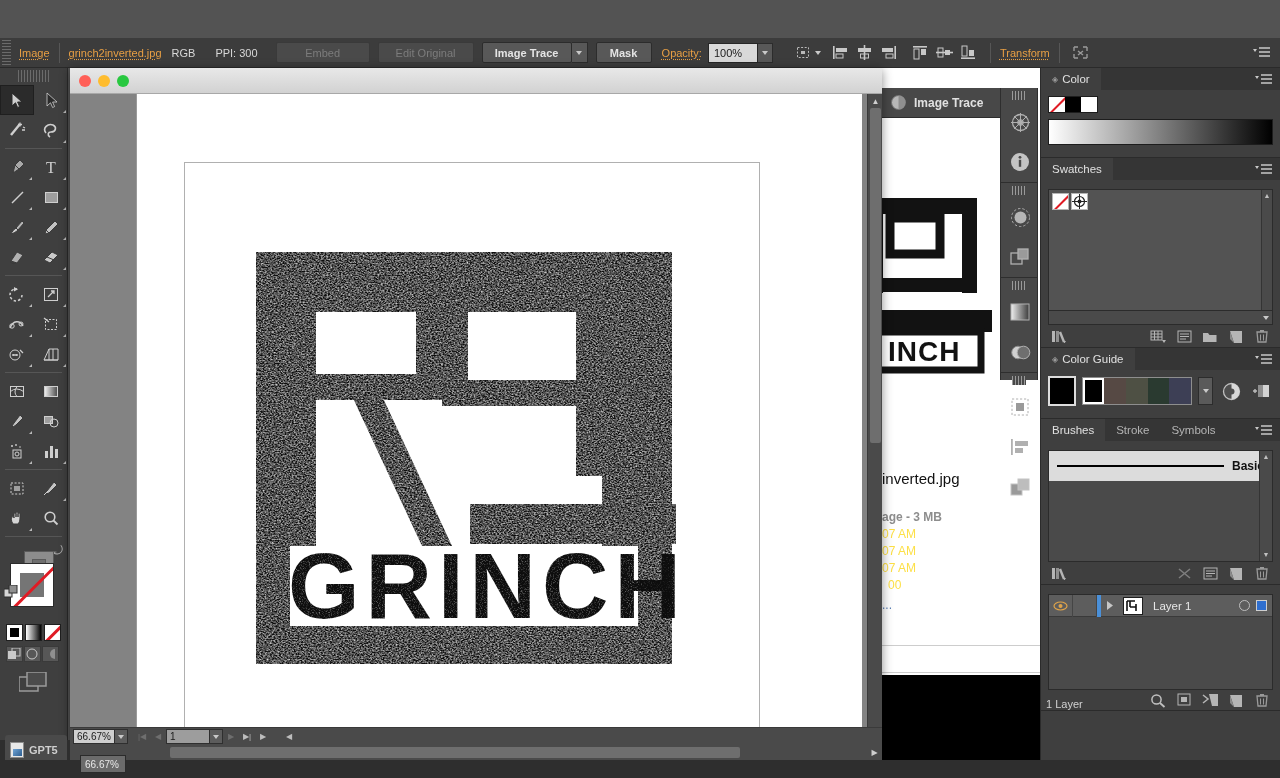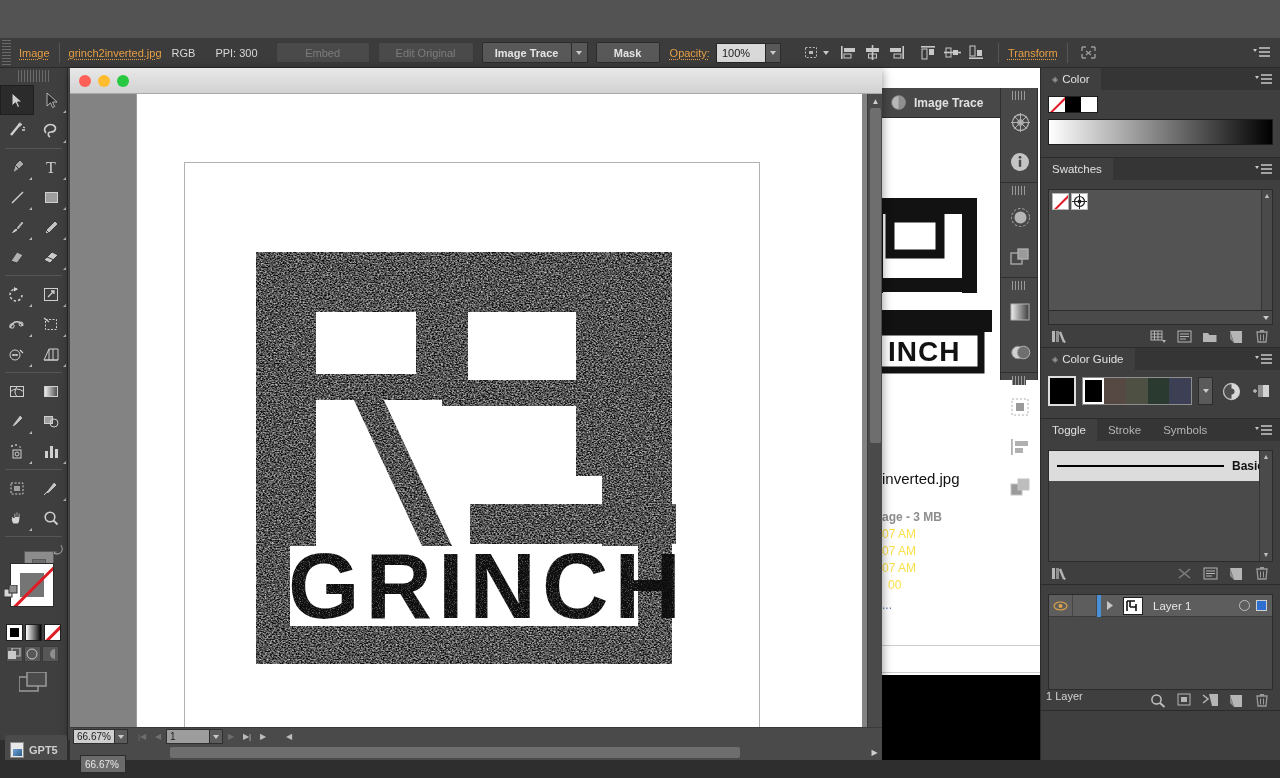--- a/index.html
+++ b/index.html
@@ -188,21 +188,21 @@
   .bscroll{ position:absolute; right:0; top:0; width:13px; height:100%; background:#4a4a4a; border-left:1px solid #343434;}
   .layerwell{ height:96px; background:#4a4a4a; border:1px solid #2b2b2b; margin-top:3px; position:relative;}
   .layerrow{ height:22px; background:#5d5d5d; display:flex; align-items:center; border-bottom:1px solid #3a3a3a;}
   .lcell{ width:24px;height:22px;display:flex;align-items:center;justify-content:center;border-right:1px solid #454545;}
   .lsel{ width:4px;height:22px;background:#4a90d9;}
   .lthumb{ width:20px;height:18px;background:#fff;border:1px solid #1e1e1e;margin:0 4px;
            display:flex;align-items:center;justify-content:center;}
   .lname{ flex:1; color:#e6e6e6; font-size:11.5px; padding-left:6px;}
   .ltarget{ width:11px;height:11px;border:1.5px solid #bdbdbd;border-radius:50%;margin-right:6px;}
   .lcolor{ width:11px;height:11px;background:#2f6fd0;border:1px solid #cfcfcf;margin-right:5px;}
-  .lfoot{ height:20px; display:flex;align-items:flex-start; padding:0 5px;}
+  .lfoot{ height:20px; display:flex;align-items:flex-end; padding:0 5px;}
   .lcount{ color:#d2d2d2; font-size:11px;}
 
   
   .taskbar{ position:absolute; left:0; bottom:0; width:70px; height:38px; background:#2e2e2e;}
   .taskitem{ position:absolute; left:5px; top:735px; width:62px; height:30px; background:#4a4a4a;
              border-radius:3px; display:flex; align-items:center; gap:5px; padding-left:5px;}
   .tb-doc{ width:14px;height:16px;background:#e8e8e8;border:1px solid #8c8c8c;position:relative;}
   .tb-doc:after{ content:""; position:absolute; left:2px;top:6px;width:9px;height:7px;
                  background:linear-gradient(135deg,#6fa3d4,#2d5d8f);}
   .tb-lbl{ color:#cfcfcf; font-size:11px; font-weight:bold;}
@@ -227,21 +227,21 @@
     <div style="width:18px"></div>
     <div class="btn disabled" style="width:94px">Embed</div>
     <div style="width:8px"></div>
     <div class="btn disabled" style="width:96px">Edit Original</div>
     <div style="width:8px"></div>
     <div class="btn" style="width:90px">Image Trace</div>
     <div class="btn-split">
       <div class="caret" style="margin:0"></div>
     </div>
     <div style="width:8px"></div>
-    <div class="btn" style="width:64px">Mask</div>
+    <div class="btn" style="width:56px">Mask</div>
     <div style="width:10px"></div>
     <div class="lbl-orange">Opacity:</div>
     <div style="width:6px"></div>
     <div class="num-input">100%</div>
     <div class="num-drop">
       <div class="caret" style="margin:0"></div>
     </div>
 
     <div style="width:18px"></div>
     <div class="icobtn">
@@ -939,21 +939,21 @@
               </svg>
           </div>
         </div>
       </div>
       <div style="height:6px"></div>
     </div>
 
     <div class="panel">
       <div class="ptabs">
         <div class="ptab act">
-          <span>Toggle</span>
+          <span>Brushes</span>
         </div>
         <div class="ptab">
           <span>Stroke</span>
         </div>
         <div class="ptab">
           <span>Symbols</span>
         </div>
         <div class="pmenu">
           <svg width="18" height="12">
               <path d="M6 2h11 M6 6h11 M6 10h11" stroke="#c8c8c8" stroke-width="1.4"></path>

